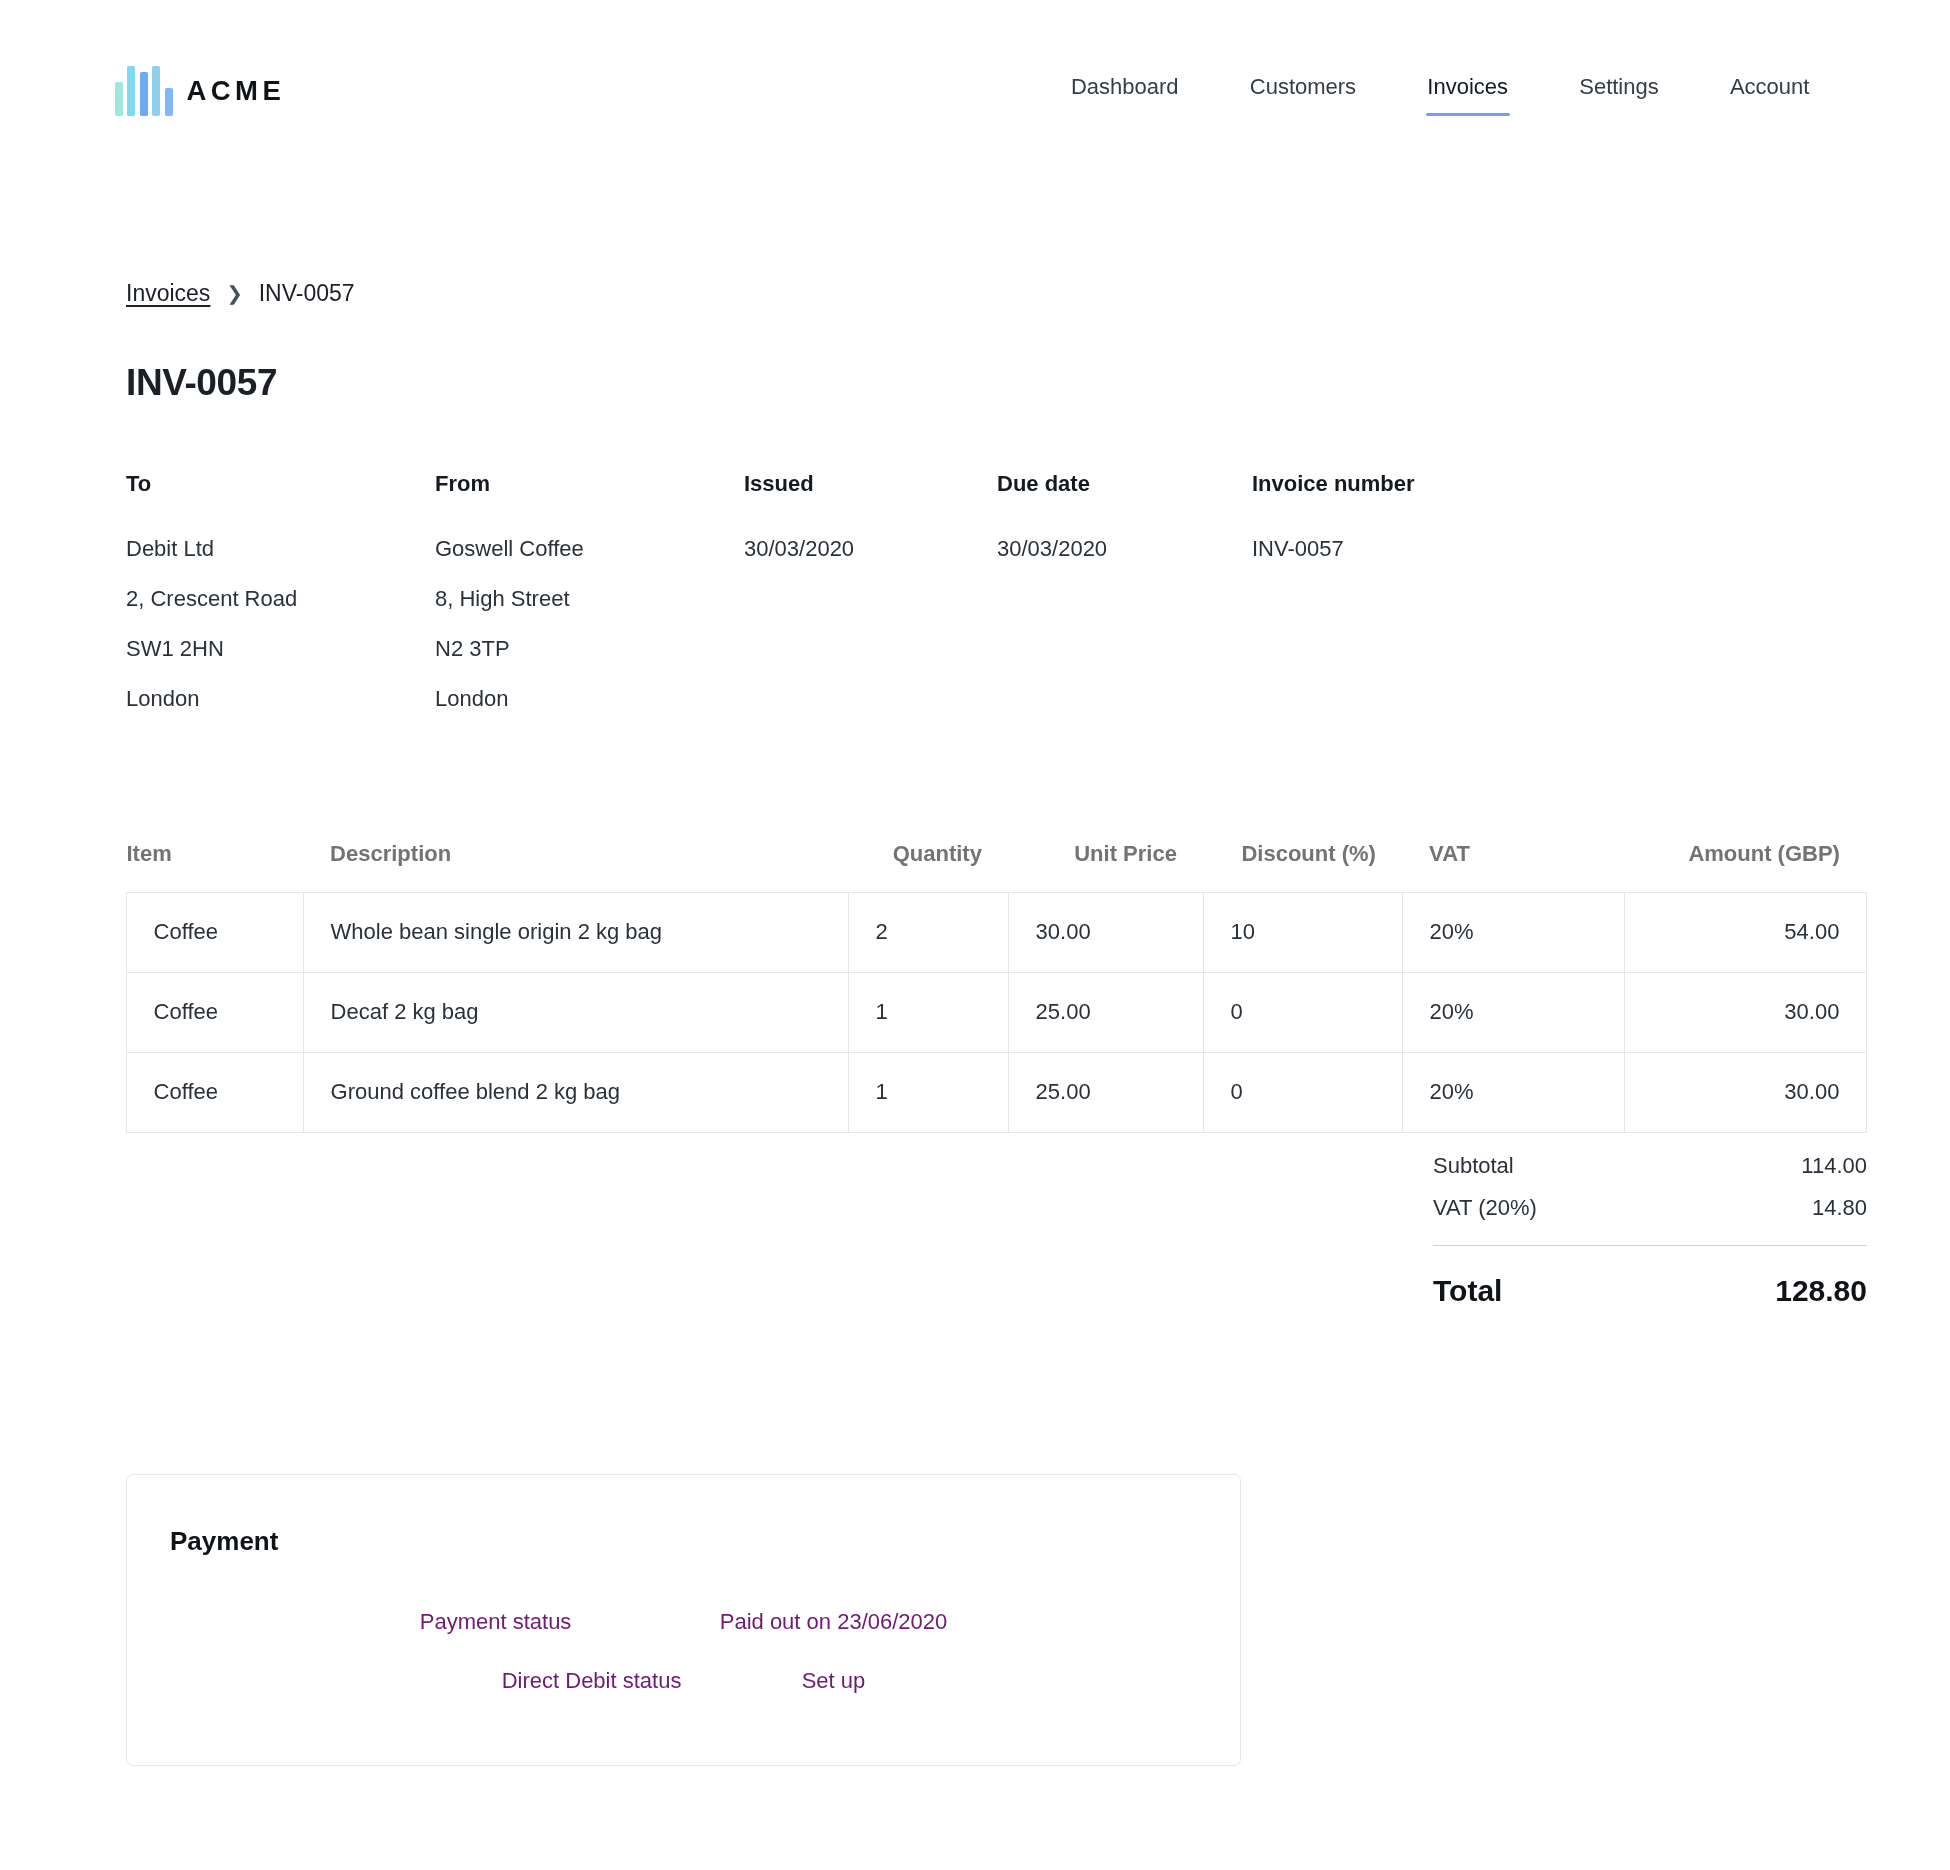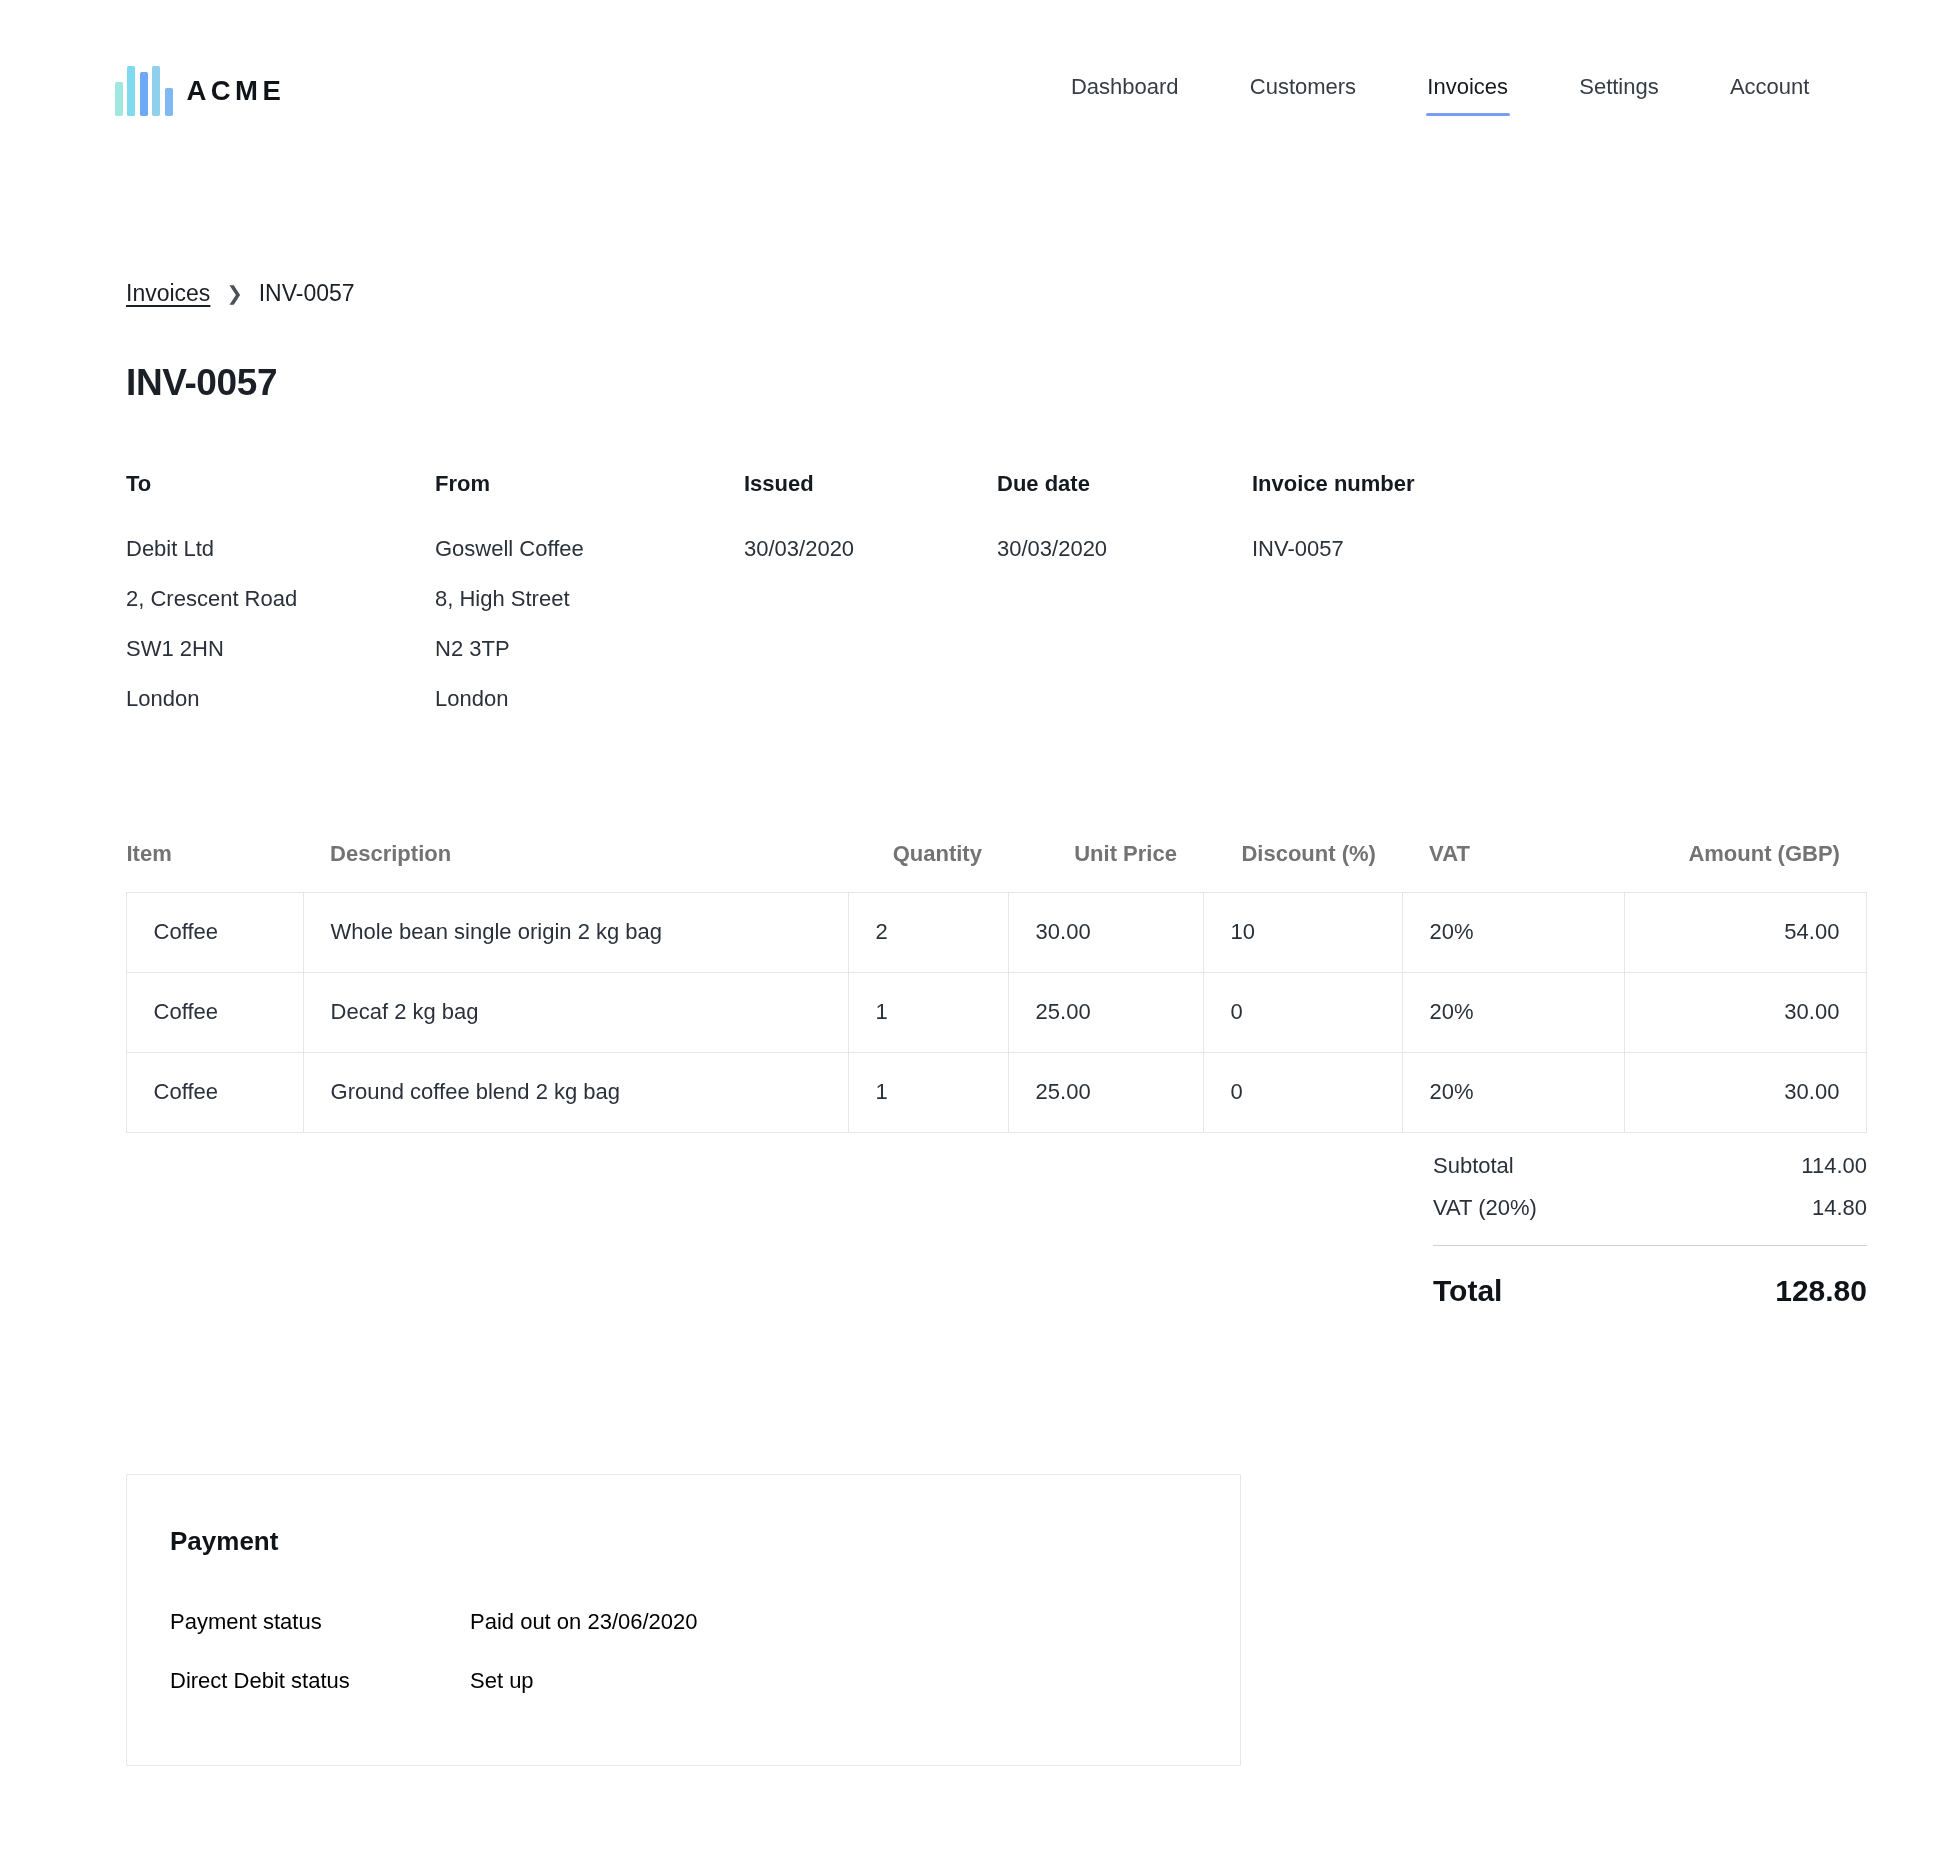--- a/index.html
+++ b/index.html
@@ -165,34 +165,35 @@
     font-weight: bold;
     color: #101419;
     padding-top: 28px;
   }
 
   
   .payment-card {
     margin-top: 158px;
     width: 1115px;
     border: 0.9px solid #e3e6ea;
-    border-radius: 1px;
+    border-radius: 7px;
     padding: 51px 43px 55px 43px;
   }
   .payment-title {
     font-size: 26px;
     font-weight: bold;
     color: #101419;
     margin-bottom: 35px;
   }
   .pay-row {
     display: flex;
     font-size: 22px;
-    color: #000000;
+    color: #701a75;
     line-height: 59px;
+    justify-content: center;
   }
   .pay-key { width: 300px; }
   .pay-val { }
 </style>
 <style>.nav-item.active::after{background:#7b9cf5;}</style></head>
 <body>
 
 <div class="page">
 
   <div class="header">

